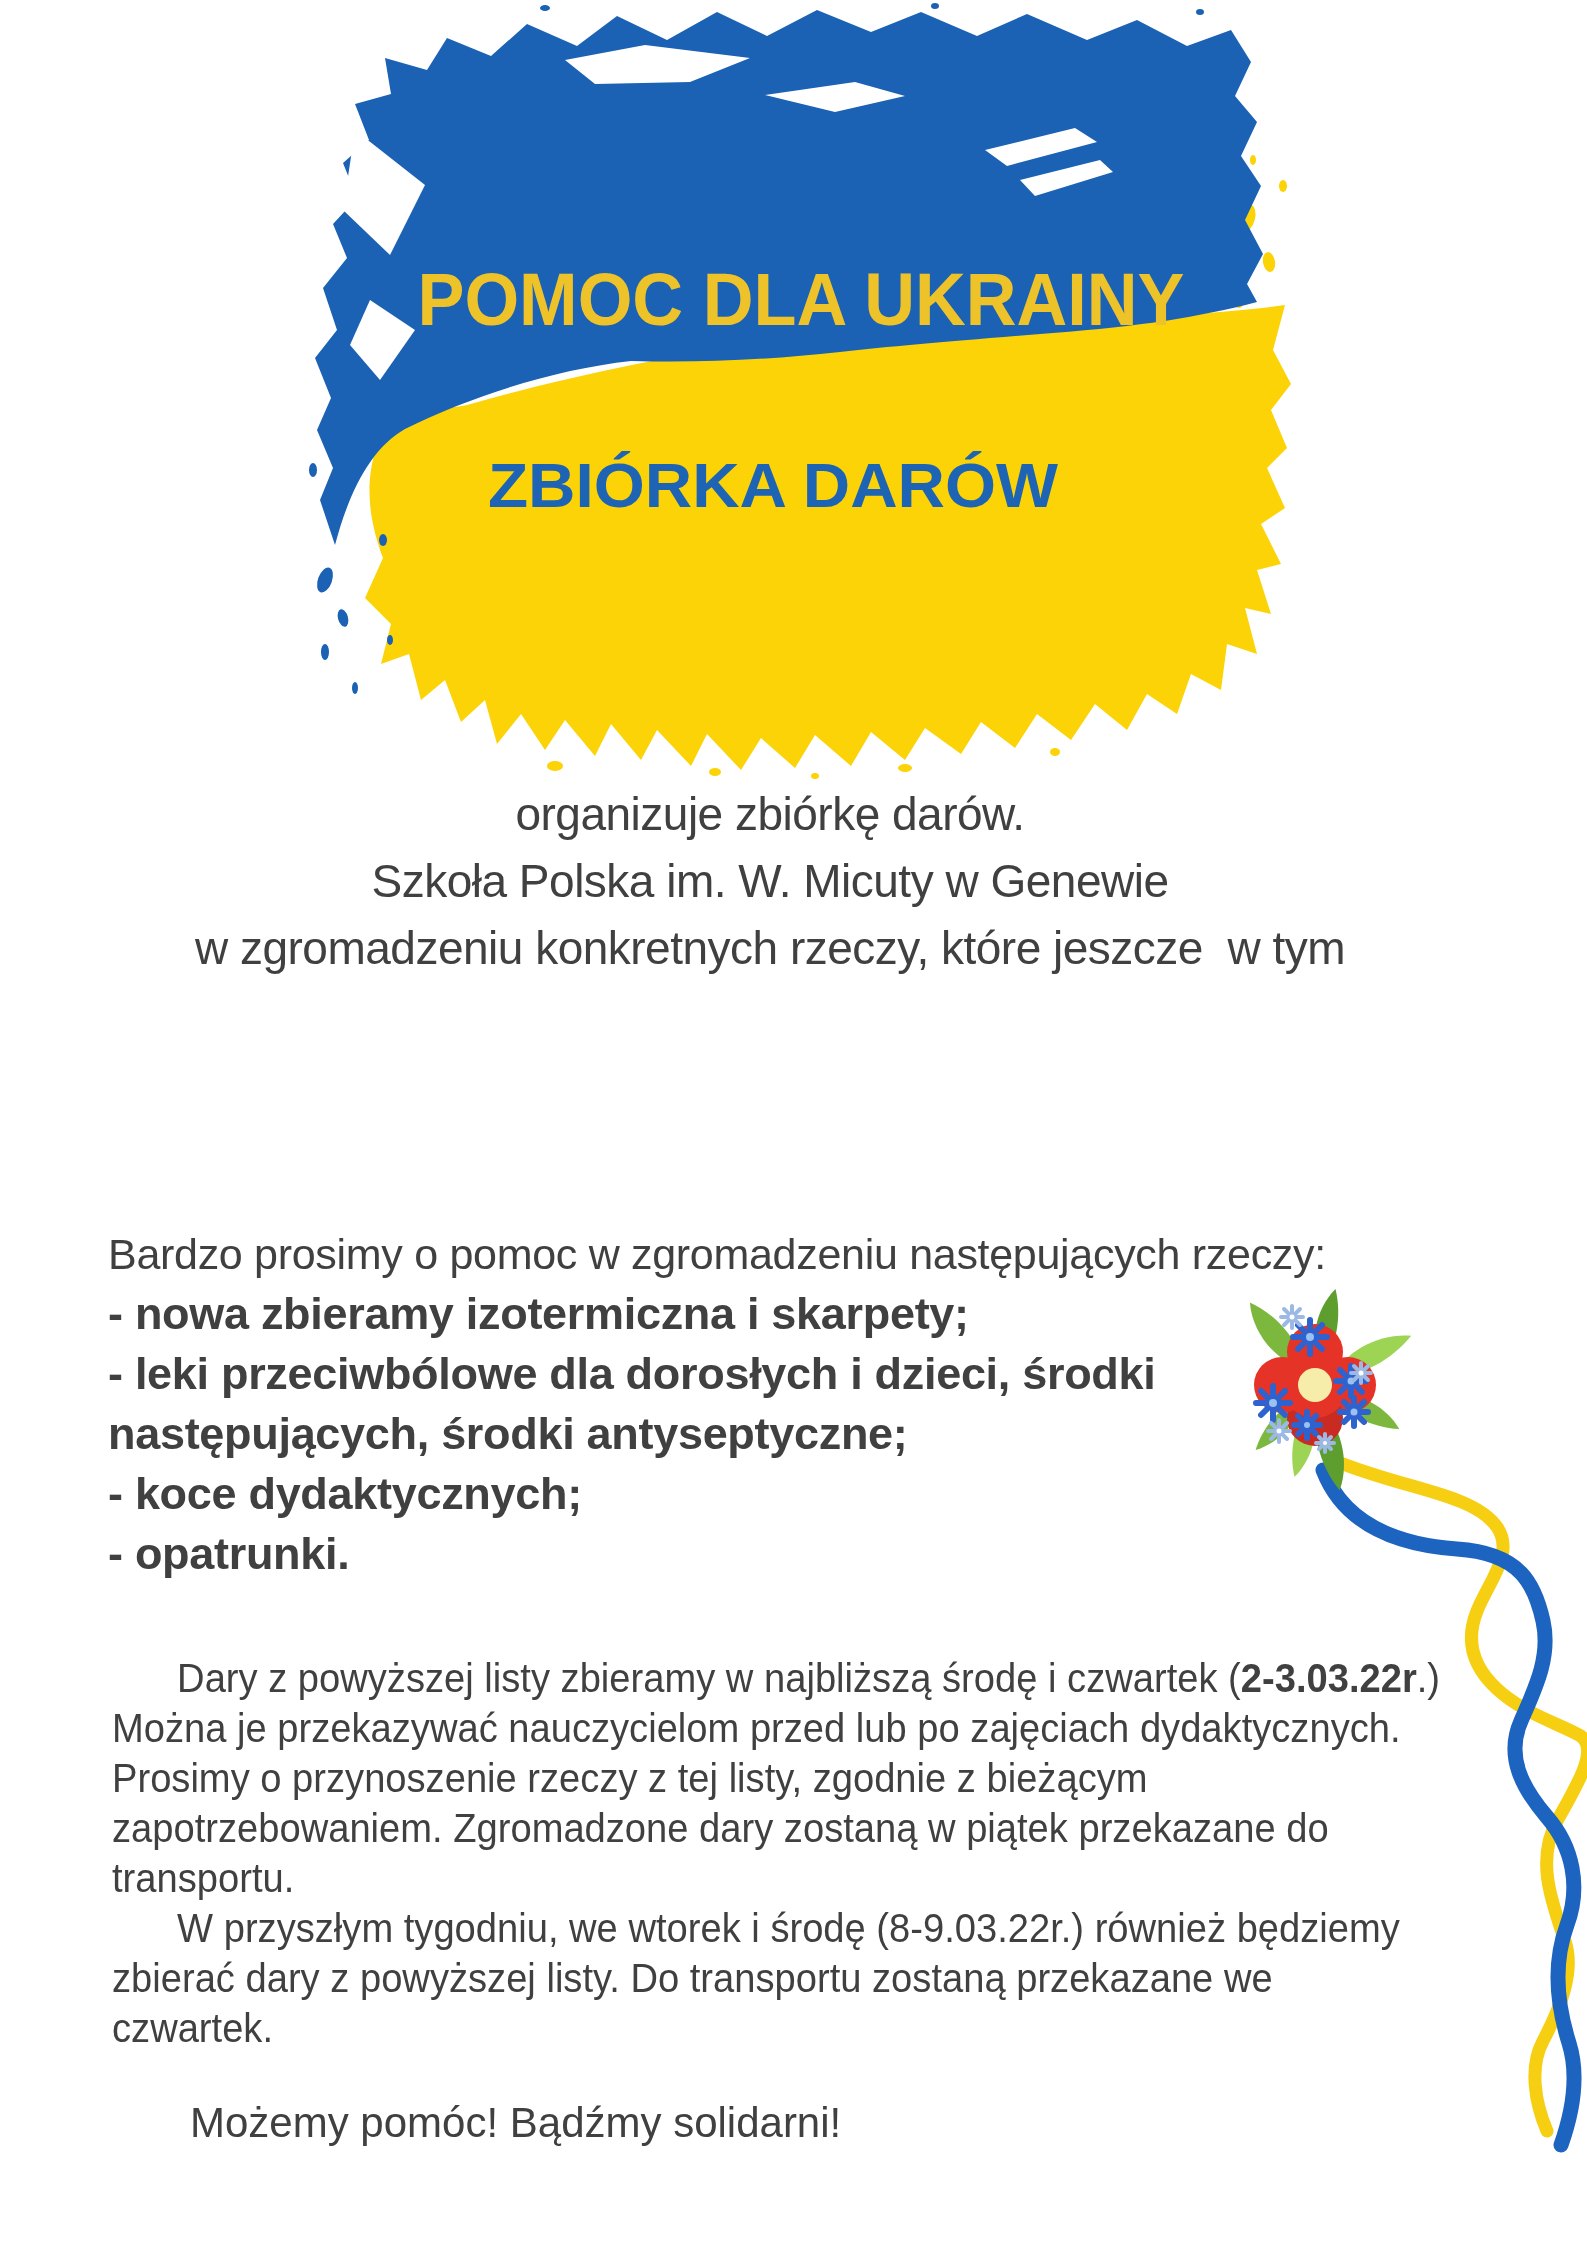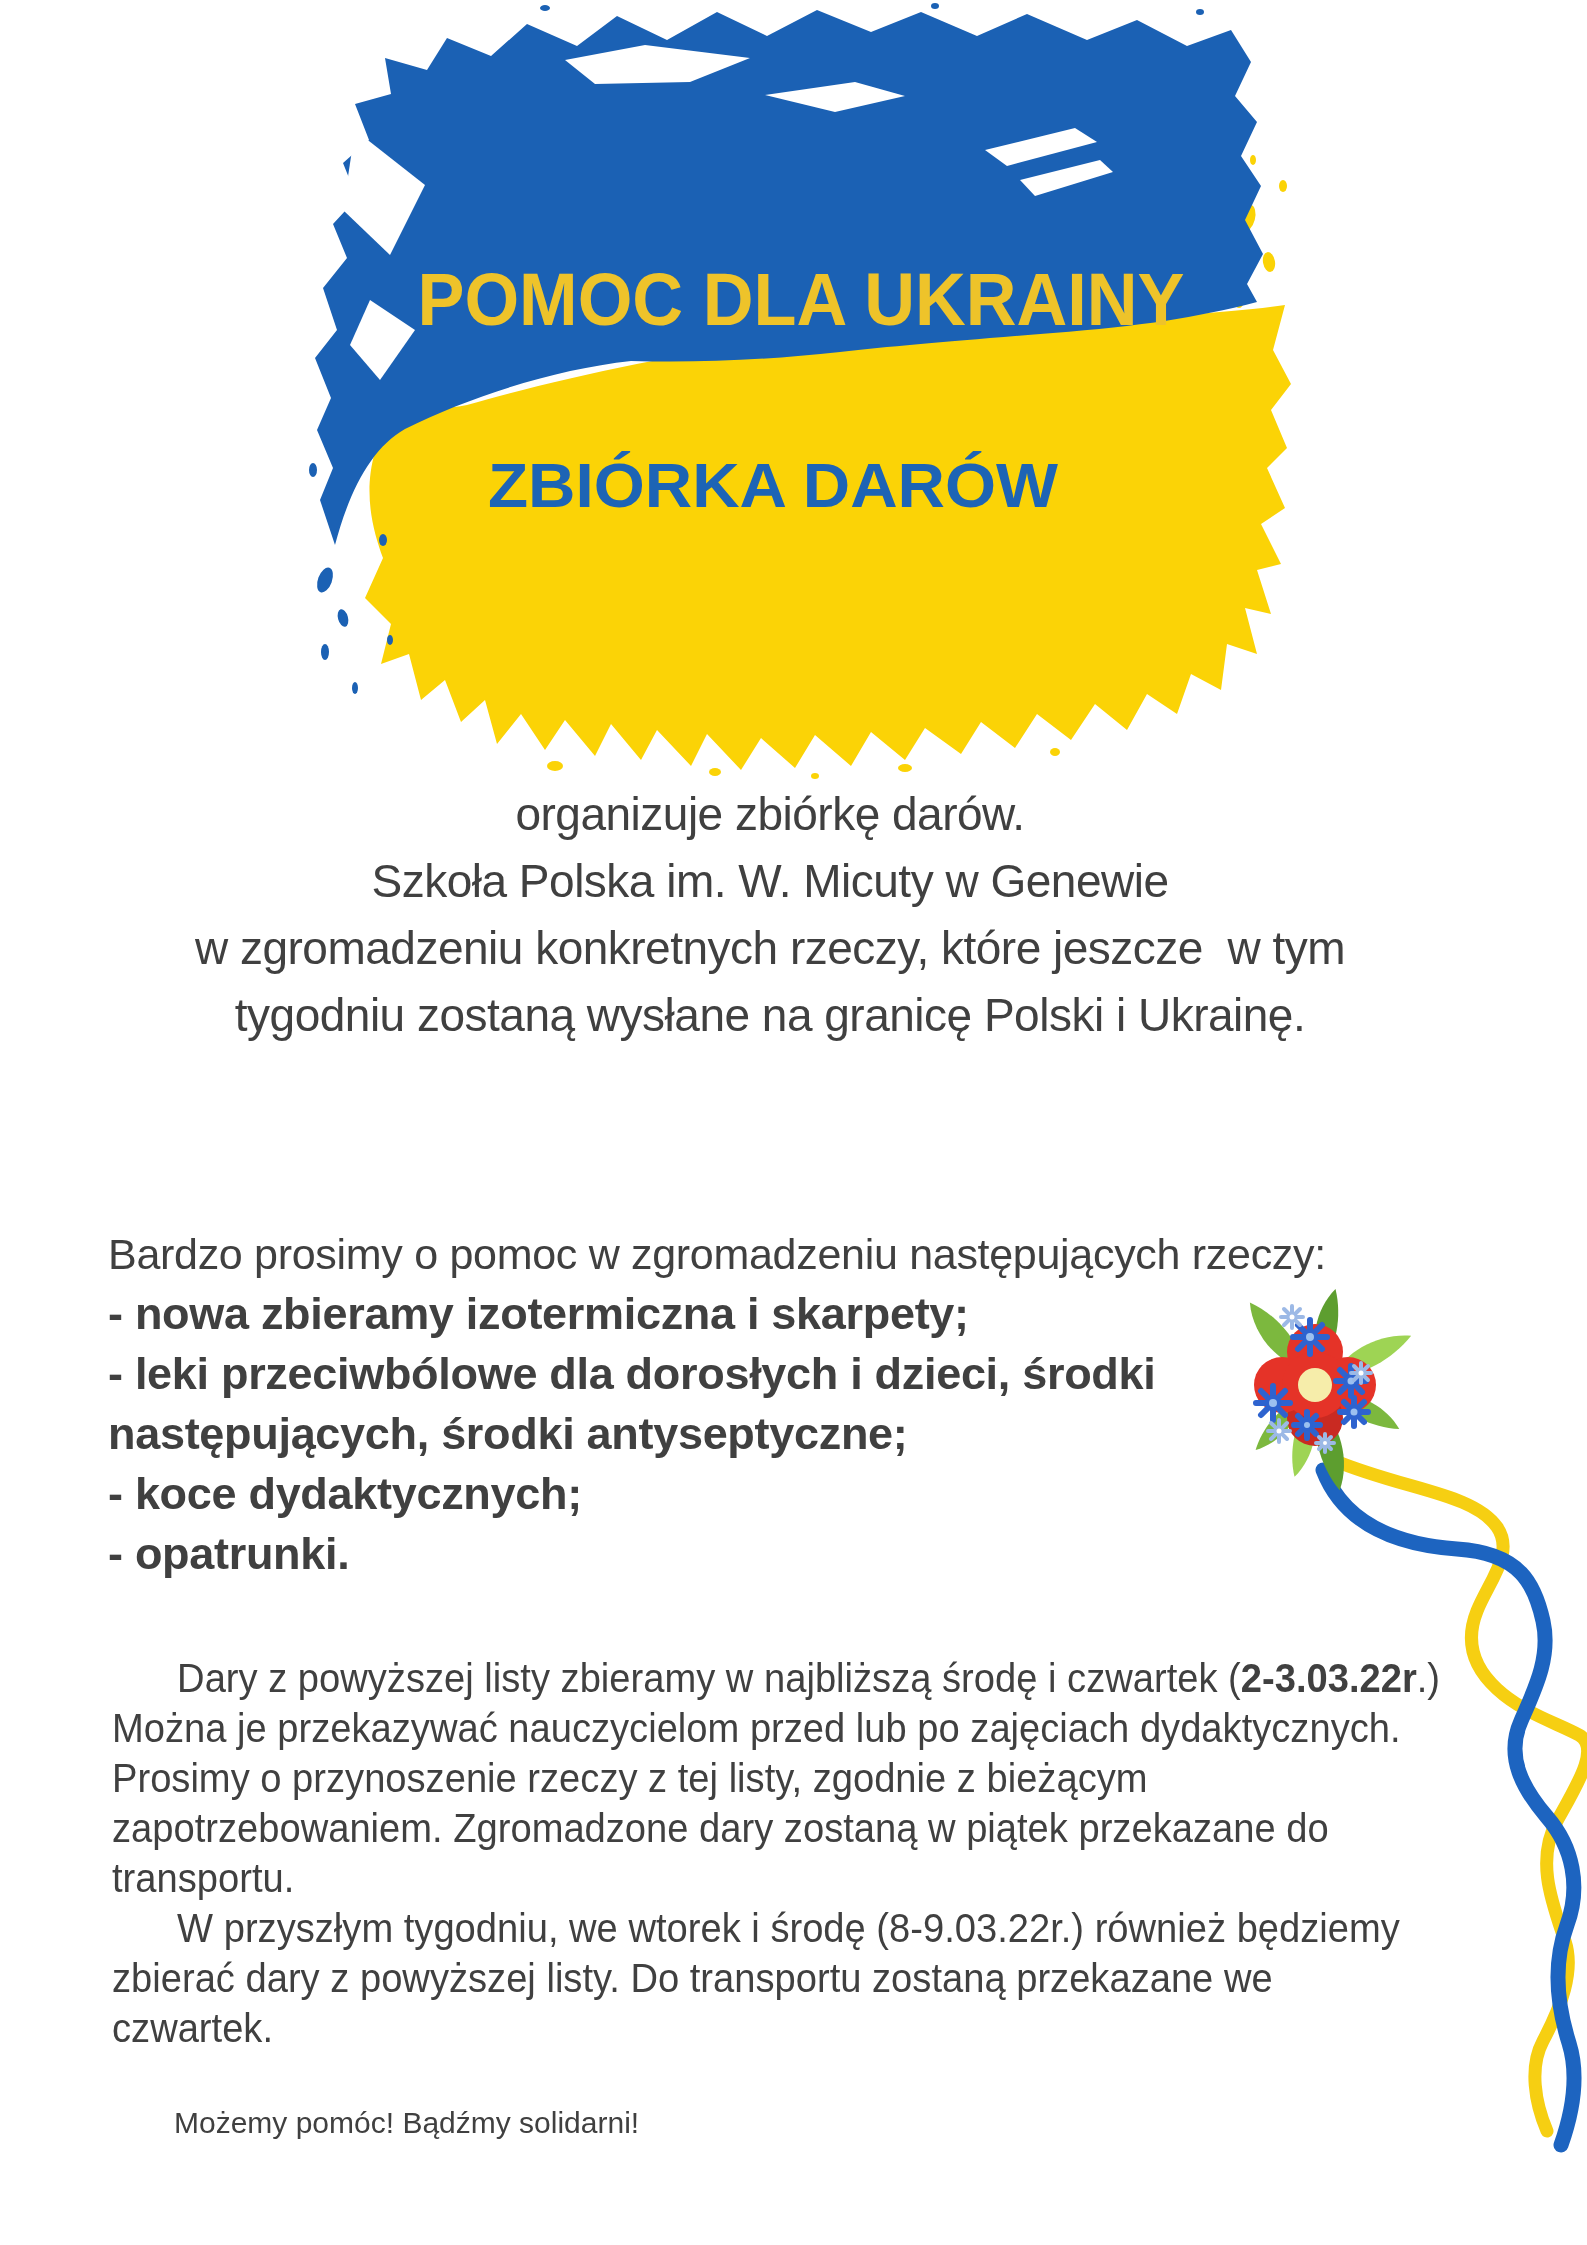--- a/index.html
+++ b/index.html
@@ -18,22 +18,22 @@
     position:absolute; left:108px; top:1224px; width:1400px;
     font-size:43px; line-height:60px; letter-spacing:-0.3px;
   }
   .list .bold { font-weight:700; font-size:45px; }
   .bodyblock {
     position:absolute; left:112px; top:1653px; width:1520px;
     font-size:41px; line-height:50px;
     transform:scaleX(0.93); transform-origin:0 0;
   }
   .slogan {
-    position:absolute; left:174px; top:2098px;
-    font-size:30px; line-height:50px;
+    position:absolute; left:190px; top:2098px;
+    font-size:42px; line-height:50px;
   }
   .line { white-space:pre; }
   .indent { padding-left:70px; }
   b { font-weight:700; }
   svg text { font-family:"Liberation Sans", sans-serif; font-weight:700; }
 </style>
 </head>
 <body>
 
 <div class="page">
@@ -93,21 +93,20 @@
     </g>
 
     <text x="506" y="325" text-anchor="middle" font-size="74" fill="#eec32a" textLength="767" lengthAdjust="spacingAndGlyphs">POMOC DLA UKRAINY</text>
     <text x="478" y="507" text-anchor="middle" font-size="63" fill="#1d64b5" textLength="570" lengthAdjust="spacingAndGlyphs">ZBIÓRKA DARÓW</text>
   </svg>
 
   <div class="intro">
     <div class="line">organizuje zbiórkę darów.</div>
     <div class="line">Szkoła Polska im. W. Micuty w Genewie</div>
     <div class="line">w zgromadzeniu konkretnych rzeczy, które jeszcze  w tym</div>
-    <div class="line">tygodniu zostaną wysłane na granicę Polski i Ukrainę.</div>
   </div>
 
   <div class="list">
     <div class="line">Bardzo prosimy o pomoc w zgromadzeniu następujących rzeczy:</div>
     <div class="line bold">- nowa zbieramy izotermiczna i skarpety;</div>
     <div class="line bold">- leki przeciwbólowe dla dorosłych i dzieci, środki</div>
     <div class="line bold">następujących, środki antyseptyczne;</div>
     <div class="line bold">- koce dydaktycznych;</div>
     <div class="line bold">- opatrunki.</div>
   </div>

